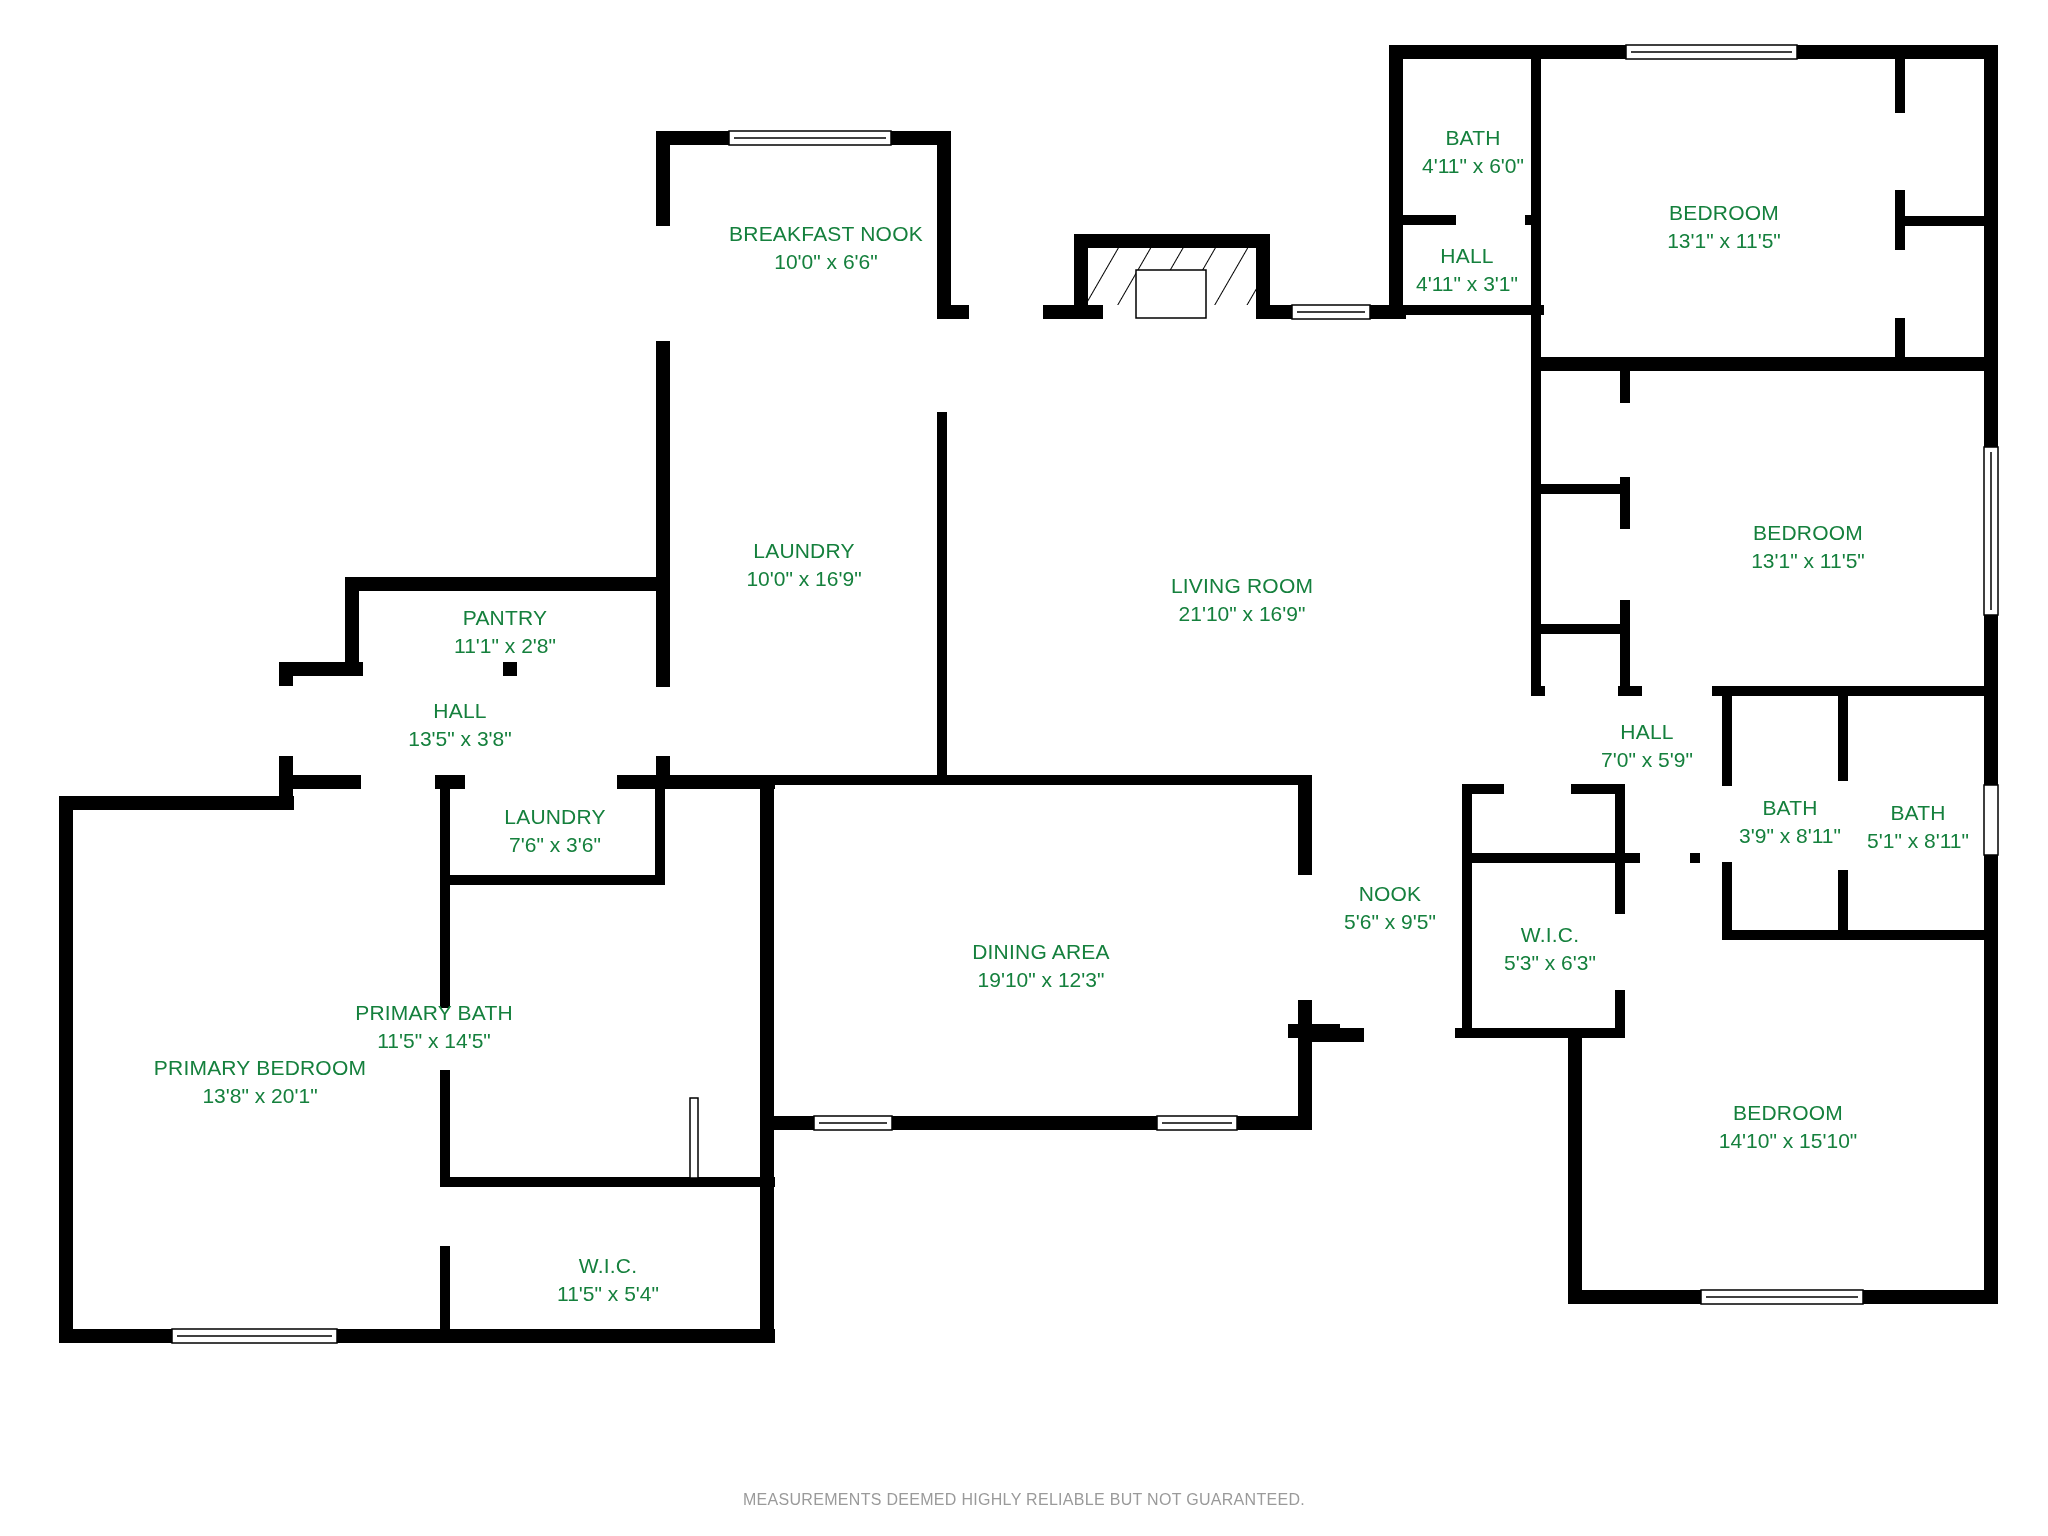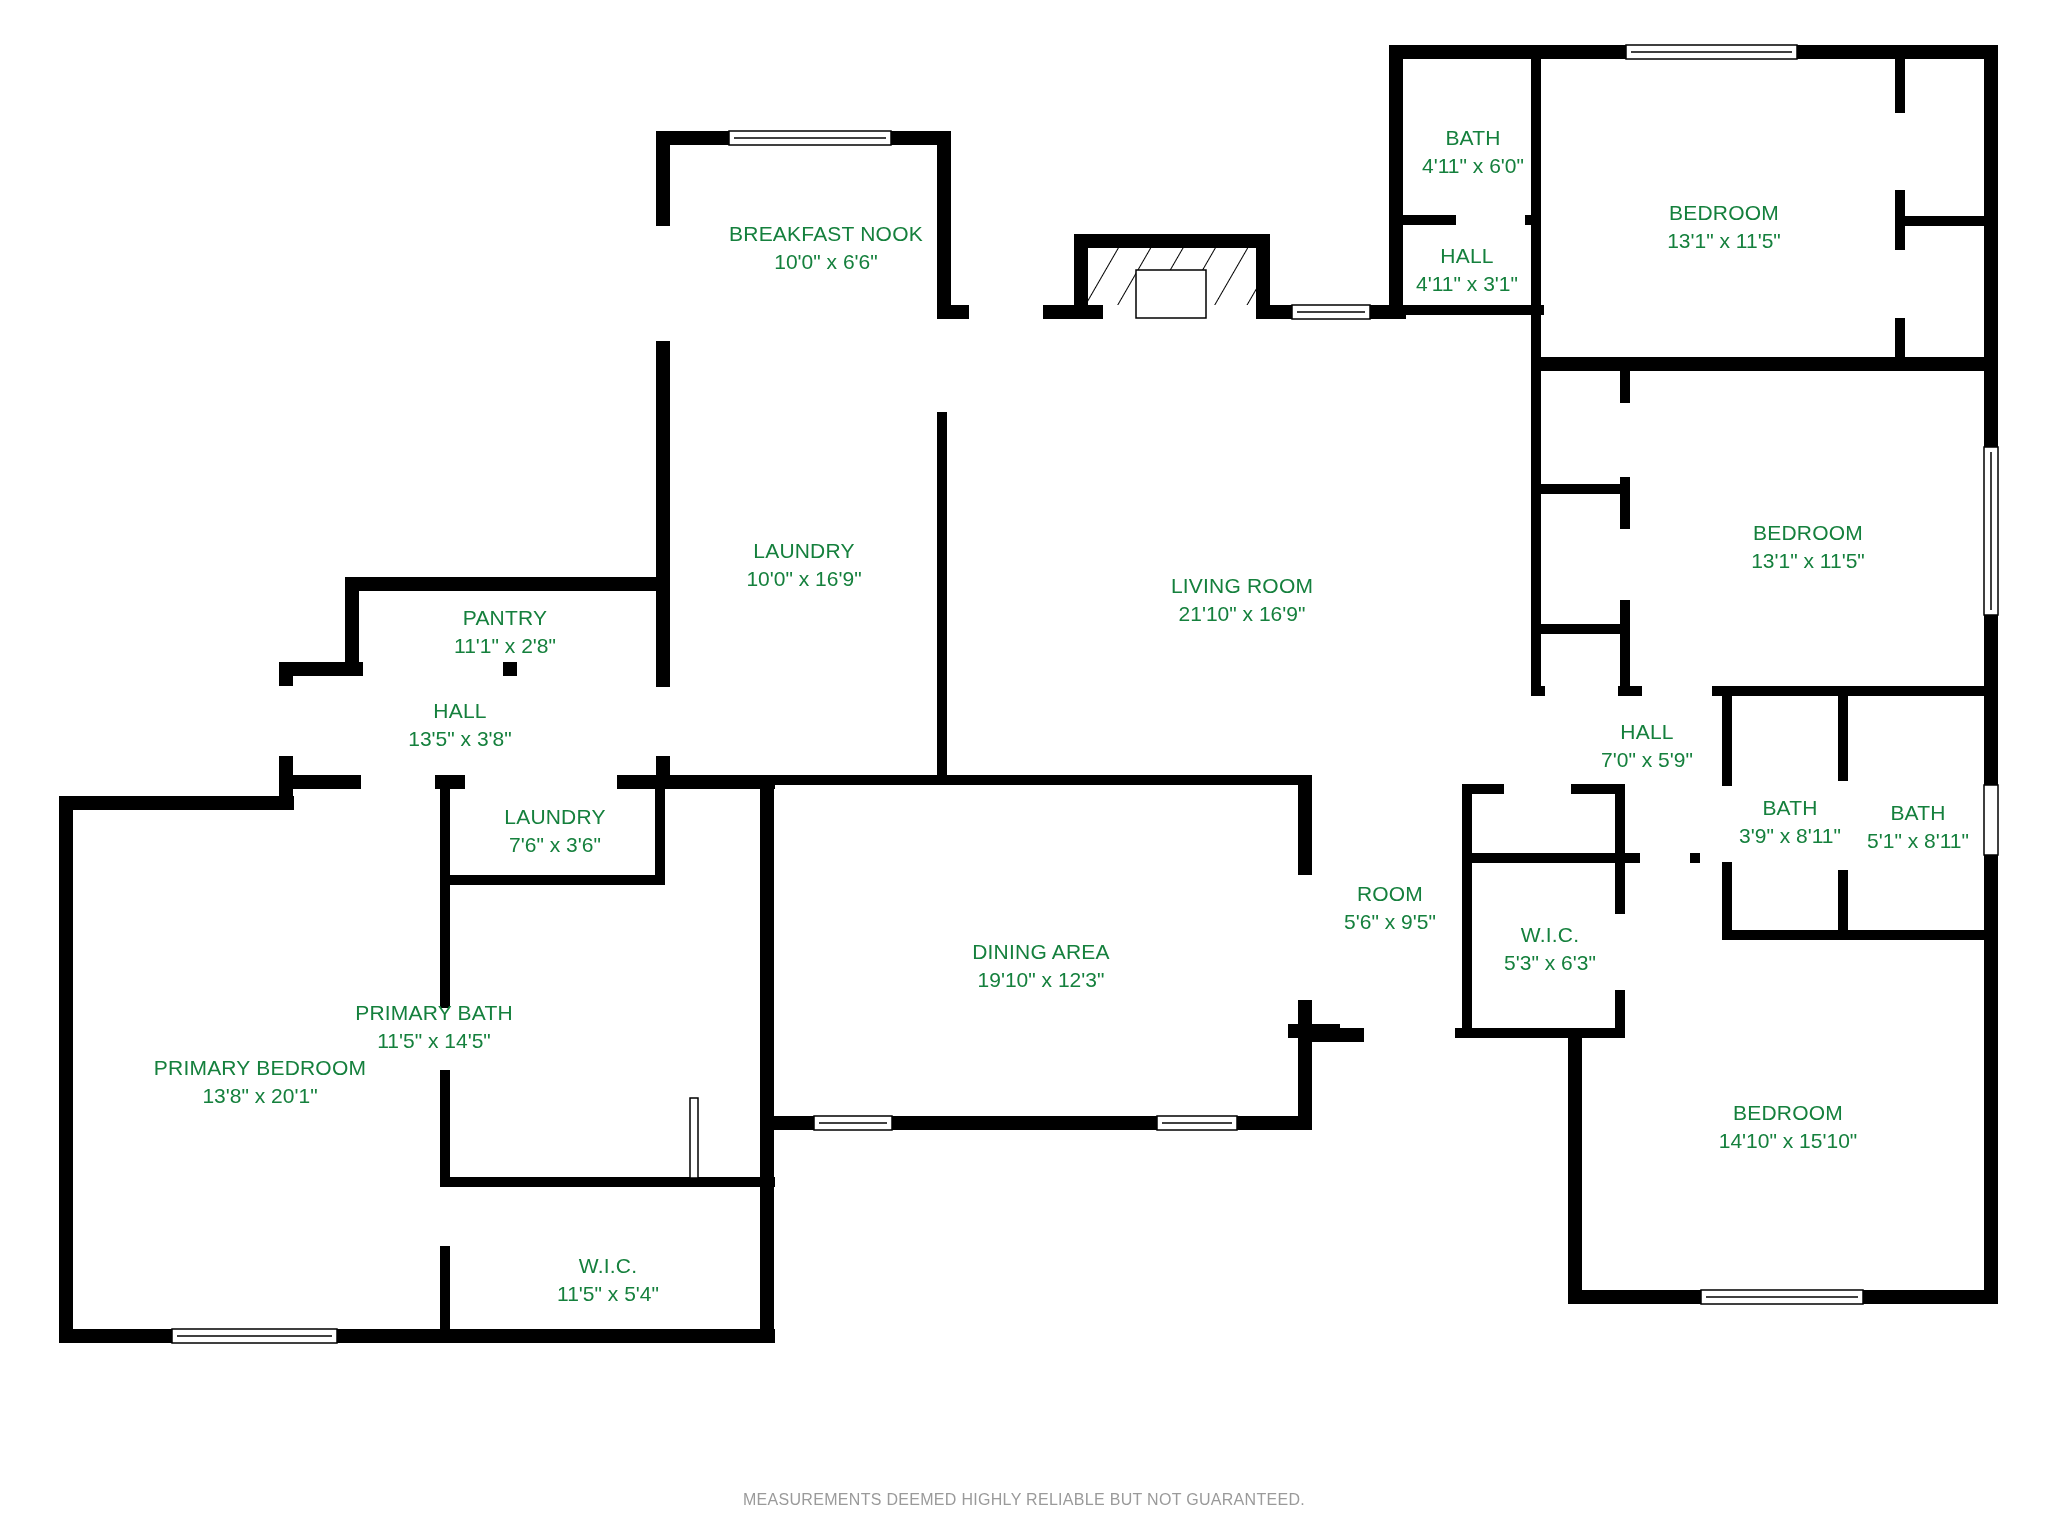--- a/index.html
+++ b/index.html
@@ -197,21 +197,21 @@
     </div>
     <div class="room-label" style="left: 1790px; top: 822px;">
       <span class="room-name">BATH</span>
       <span class="room-dims">3'9" x 8'11"</span>
     </div>
     <div class="room-label" style="left: 1918px; top: 827px;">
       <span class="room-name">BATH</span>
       <span class="room-dims">5'1" x 8'11"</span>
     </div>
     <div class="room-label" style="left: 1390px; top: 908px;">
-      <span class="room-name">ROOM</span>
+      <span class="room-name">NOOK</span>
       <span class="room-dims">5'6" x 9'5"</span>
     </div>
     <div class="room-label" style="left: 1041px; top: 966px;">
       <span class="room-name">DINING AREA</span>
       <span class="room-dims">19'10" x 12'3"</span>
     </div>
     <div class="room-label" style="left: 1550px; top: 949px;">
       <span class="room-name">W.I.C.</span>
       <span class="room-dims">5'3" x 6'3"</span>
     </div>

